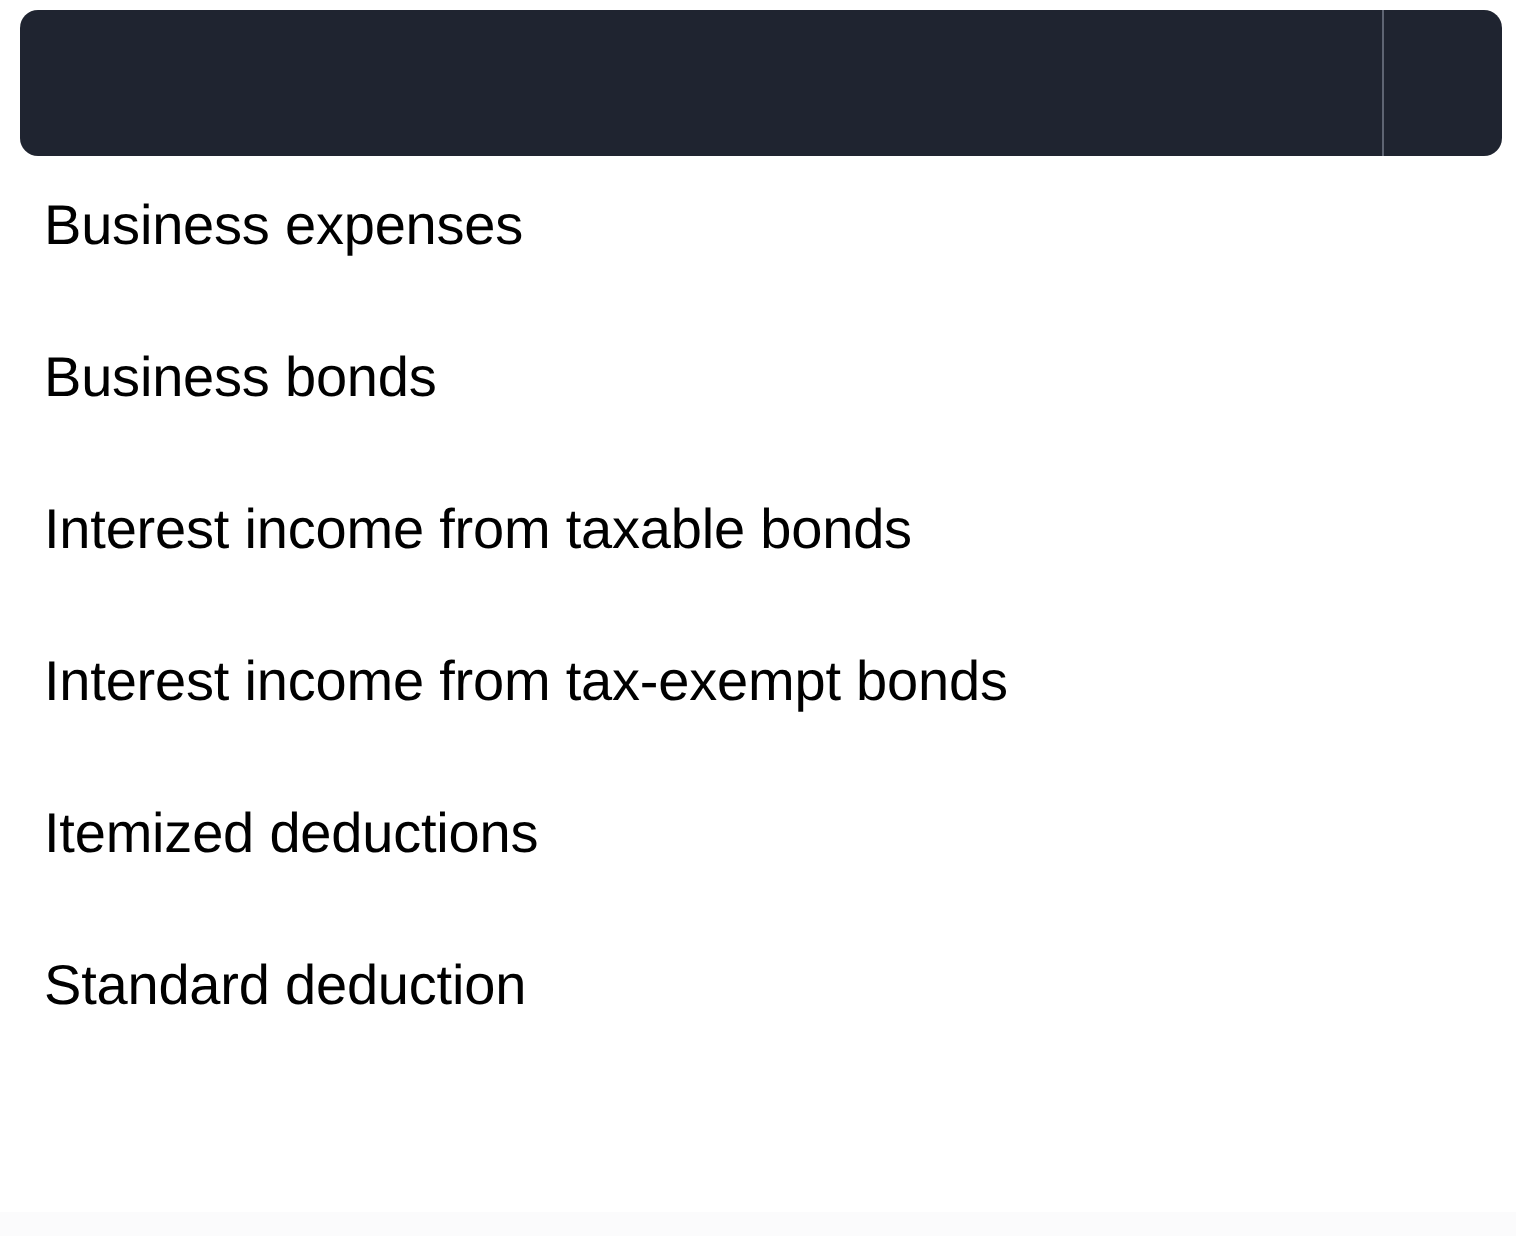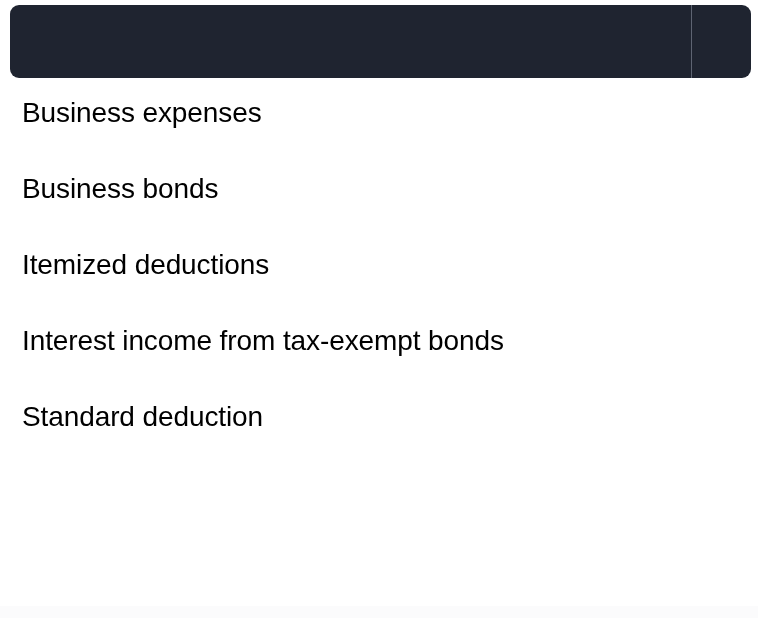--- a/index.html
+++ b/index.html
@@ -126,27 +126,30 @@
   <div class="option-list">
 
     <div class="option-row">
       <div class="option-label">Business expenses</div>
     </div>
 
     <div class="option-row">
       <div class="option-label">Business bonds</div>
     </div>
 
-
     <div class="option-row">
-      <div class="option-label">Itemized deductions</div>
+      <div class="option-label">Interest income from taxable bonds</div>
     </div>
 
     <div class="option-row">
       <div class="option-label">Interest income from tax-exempt bonds</div>
+    </div>
+
+    <div class="option-row">
+      <div class="option-label">Itemized deductions</div>
     </div>
 
 
     <div class="option-row">
       <div class="option-label">Standard deduction</div>
     </div>
 
   </div>
 
   <div class="bottom-band"></div>

